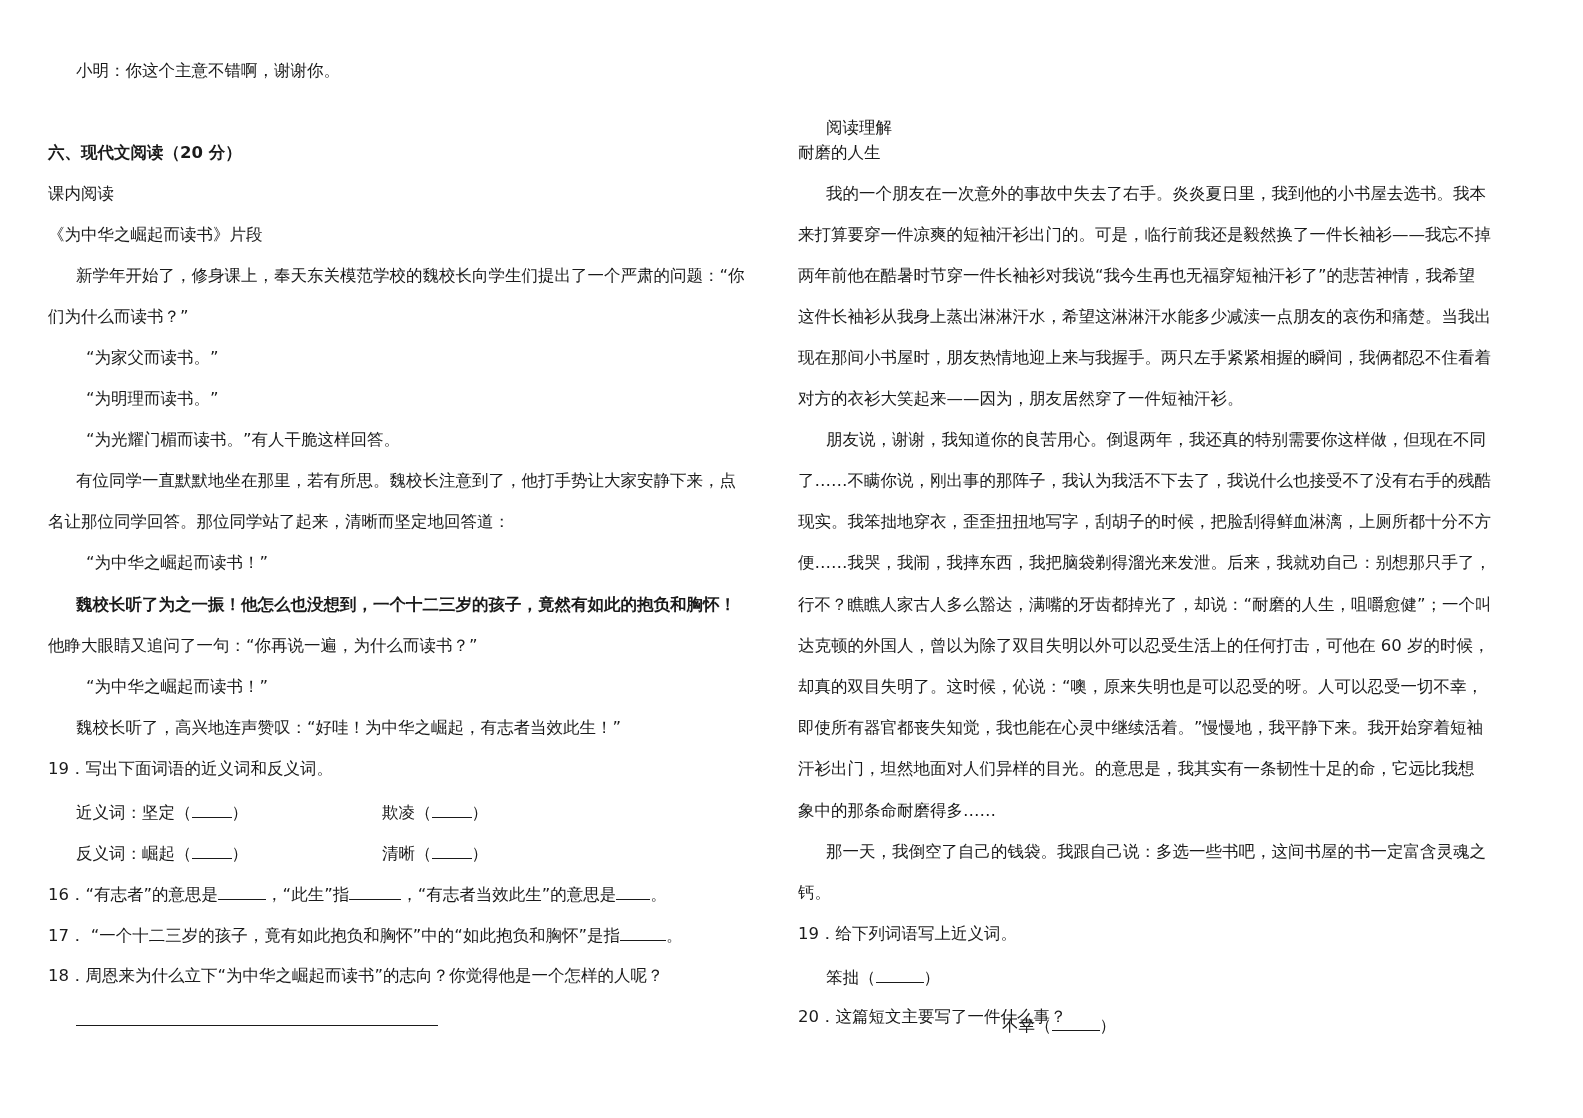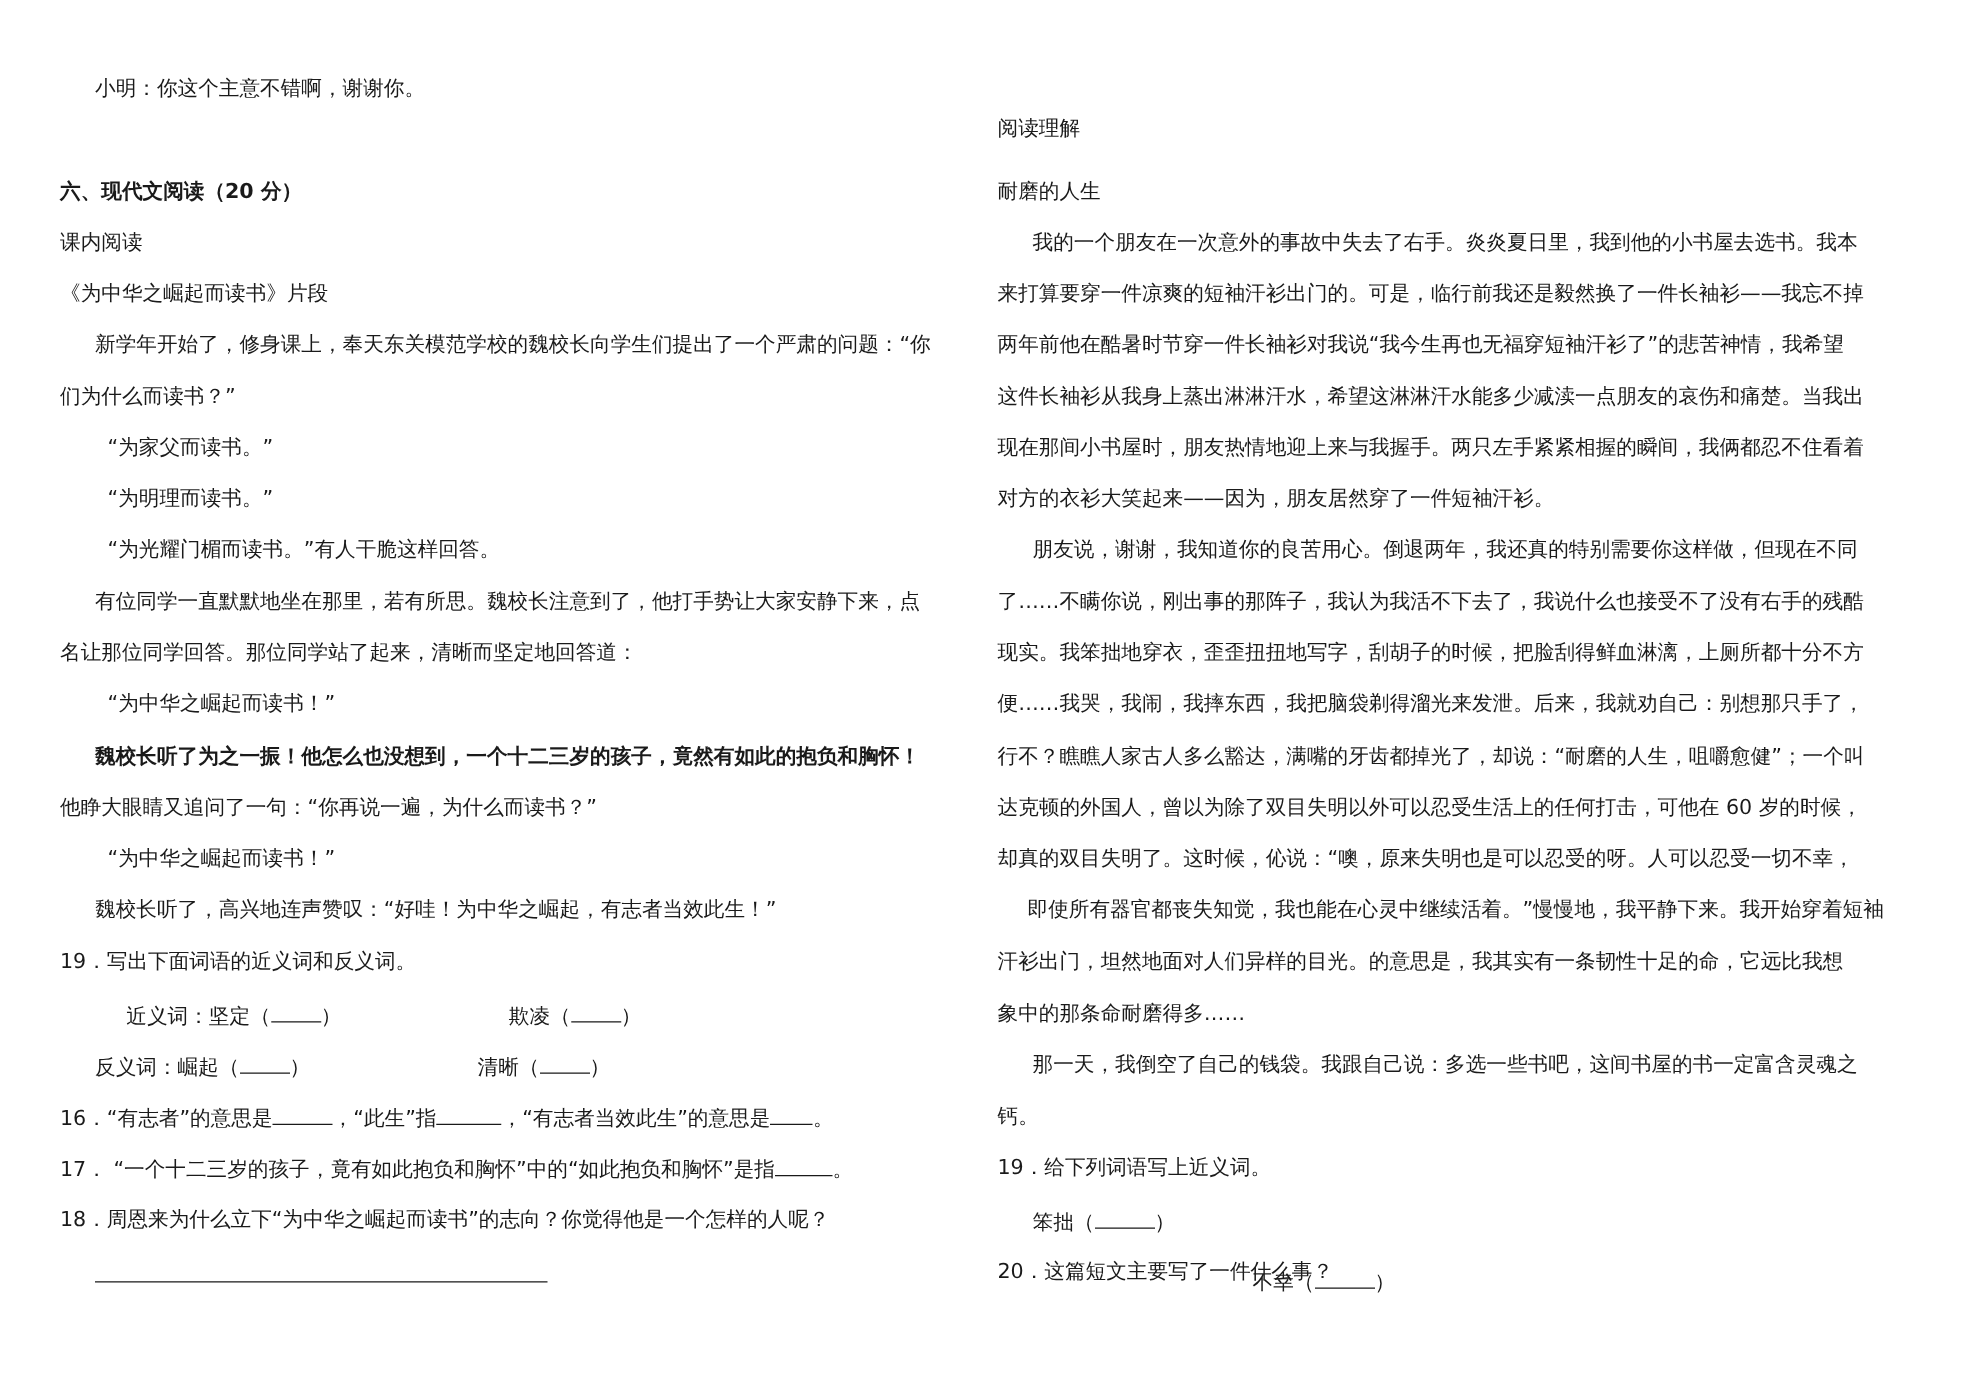--- a/index.html
+++ b/index.html
@@ -64,21 +64,21 @@
   <div class="line indent2" style="top:428px;">“为光耀门楣而读书。”有人干脆这样回答。</div>
   <div class="line indent" style="top:469px;">有位同学一直默默地坐在那里，若有所思。魏校长注意到了，他打手势让大家安静下来，点</div>
   <div class="line" style="top:510px;">名让那位同学回答。那位同学站了起来，清晰而坚定地回答道：</div>
   <div class="line indent2" style="top:551px;">“为中华之崛起而读书！”</div>
   <div class="line indent" style="top:593px;font-weight:bold;">魏校长听了为之一振！他怎么也没想到，一个十二三岁的孩子，竟然有如此的抱负和胸怀！</div>
   <div class="line" style="top:634px;">他睁大眼睛又追问了一句：“你再说一遍，为什么而读书？”</div>
   <div class="line indent2" style="top:675px;">“为中华之崛起而读书！”</div>
   <div class="line indent" style="top:716px;">魏校长听了，高兴地连声赞叹：“好哇！为中华之崛起，有志者当效此生！”</div>
 
   <div class="line" style="top:757px;">19．写出下面词语的近义词和反义词。</div>
-  <div class="line indent" style="top:799px; width:700px;margin-left:25px;">
+  <div class="line indent" style="top:799px; width:700px;">
     <span>近义词：坚定（</span><span class="fill-in" style="width:40px;"></span><span>）</span>
     <span class="pair2"><span>欺凌（</span><span class="fill-in" style="width:40px;"></span><span>）</span></span>
   </div>
   <div class="line indent" style="top:840px; width:700px;">
     <span>反义词：崛起（</span><span class="fill-in" style="width:40px;"></span><span>）</span>
     <span class="pair2"><span>清晰（</span><span class="fill-in" style="width:40px;"></span><span>）</span></span>
   </div>
 
   <div class="line" style="top:881px;">
     <span>16．“有志者”的意思是</span><span class="fill-in" style="width:48px;"></span><span>，“此生”指</span><span class="fill-in" style="width:52px;"></span><span>，“有志者当效此生”的意思是</span><span class="fill-in" style="width:34px;"></span><span>。</span>
@@ -86,37 +86,37 @@
 
   <div class="line" style="top:922px;">
     <span>17． “一个十二三岁的孩子，竟有如此抱负和胸怀”中的“如此抱负和胸怀”是指</span><span class="fill-in" style="width:46px;"></span><span>。</span>
   </div>
 
   <div class="line" style="top:964px;">18．周恩来为什么立下“为中华之崛起而读书”的志向？你觉得他是一个怎样的人呢？</div>
   <div class="answer-line" style="top:1024px; left:28px; width:362px;"></div>
 </div>
 
 <div class="col col-right">
-  <div class="line" style="top:91px;">阅读理解</div>
+  <div class="line" style="top:116px;margin-left:28px;">阅读理解</div>
   <div class="line center" style="top:141px;">耐磨的人生</div>
 
   <div class="line indent" style="top:182px;">我的一个朋友在一次意外的事故中失去了右手。炎炎夏日里，我到他的小书屋去选书。我本</div>
   <div class="line" style="top:223px;">来打算要穿一件凉爽的短袖汗衫出门的。可是，临行前我还是毅然换了一件长袖衫——我忘不掉</div>
   <div class="line" style="top:264px;">两年前他在酷暑时节穿一件长袖衫对我说“我今生再也无福穿短袖汗衫了”的悲苦神情，我希望</div>
   <div class="line" style="top:305px;">这件长袖衫从我身上蒸出淋淋汗水，希望这淋淋汗水能多少减渎一点朋友的哀伤和痛楚。当我出</div>
   <div class="line" style="top:346px;">现在那间小书屋时，朋友热情地迎上来与我握手。两只左手紧紧相握的瞬间，我俩都忍不住看着</div>
   <div class="line" style="top:387px;">对方的衣衫大笑起来——因为，朋友居然穿了一件短袖汗衫。</div>
   <div class="line indent" style="top:428px;">朋友说，谢谢，我知道你的良苦用心。倒退两年，我还真的特别需要你这样做，但现在不同</div>
   <div class="line" style="top:469px;">了……不瞒你说，刚出事的那阵子，我认为我活不下去了，我说什么也接受不了没有右手的残酷</div>
   <div class="line" style="top:510px;">现实。我笨拙地穿衣，歪歪扭扭地写字，刮胡子的时候，把脸刮得鲜血淋漓，上厕所都十分不方</div>
   <div class="line" style="top:551px;">便……我哭，我闹，我摔东西，我把脑袋剃得溜光来发泄。后来，我就劝自己：别想那只手了，</div>
   <div class="line" style="top:593px;">行不？瞧瞧人家古人多么豁达，满嘴的牙齿都掉光了，却说：“耐磨的人生，咀嚼愈健”；一个叫</div>
   <div class="line" style="top:634px;">达克顿的外国人，曾以为除了双目失明以外可以忍受生活上的任何打击，可他在 60 岁的时候，</div>
   <div class="line" style="top:675px;">却真的双目失明了。这时候，伈说：“噢，原来失明也是可以忍受的呀。人可以忍受一切不幸，</div>
-  <div class="line" style="top:716px;margin-left:24px;">即使所有器官都丧失知觉，我也能在心灵中继续活着。”慢慢地，我平静下来。我开始穿着短袖</div>
+  <div class="line" style="top:716px;">即使所有器官都丧失知觉，我也能在心灵中继续活着。”慢慢地，我平静下来。我开始穿着短袖</div>
   <div class="line" style="top:757px;">汗衫出门，坦然地面对人们异样的目光。的意思是，我其实有一条韧性十足的命，它远比我想</div>
   <div class="line" style="top:799px;">象中的那条命耐磨得多……</div>
   <div class="line indent" style="top:840px;">那一天，我倒空了自己的钱袋。我跟自己说：多选一些书吧，这间书屋的书一定富含灵魂之</div>
   <div class="line" style="top:881px;">钙。</div>
 
   <div class="line" style="top:922px;">19．给下列词语写上近义词。</div>
   <div class="line indent" style="top:964px; width:500px;">
     <span>笨拙（</span><span class="fill-in" style="width:48px;"></span><span>）</span>
     <span class="pair2r" style="left:176px;margin-top:48px;"><span>不幸（</span><span class="fill-in" style="width:48px;"></span><span>）</span></span>
   </div>

